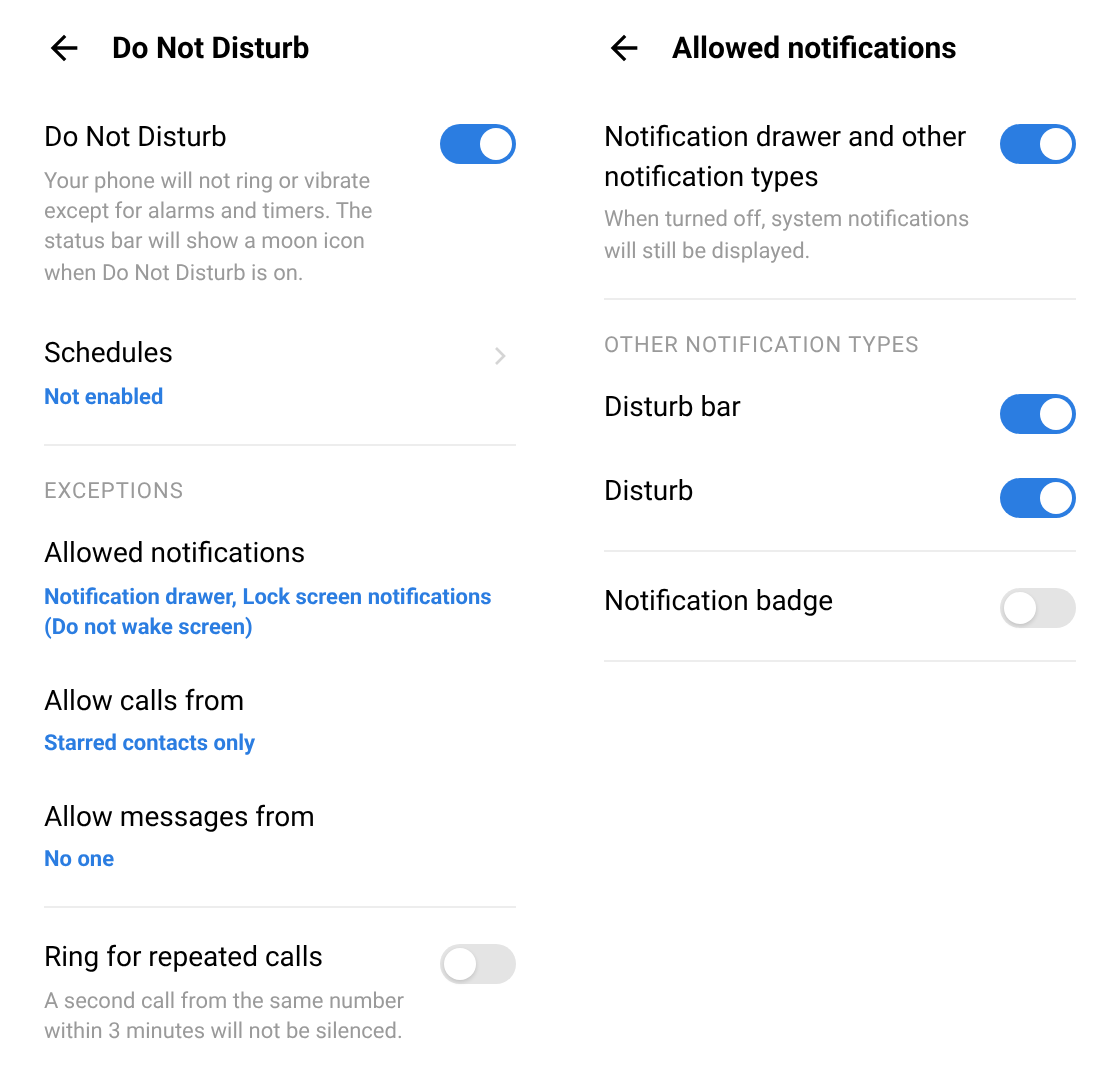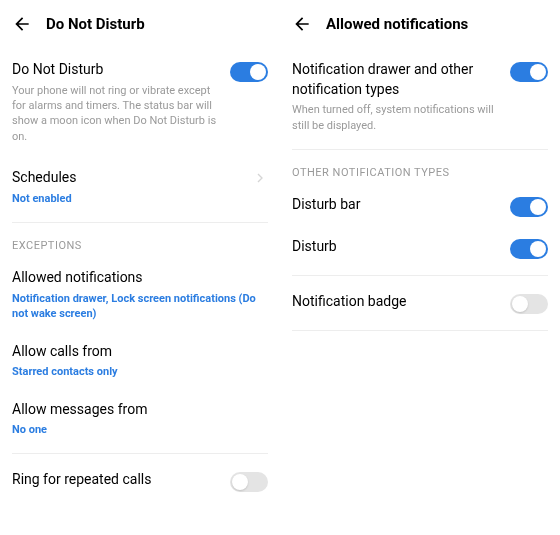--- a/index.html
+++ b/index.html
@@ -1,17 +1,17 @@
 <!DOCTYPE html>
 <html><head>
 <meta charset="utf-8">
 <style>
 * { box-sizing: border-box; margin: 0; padding: 0; }
 body { font-family: -apple-system, Roboto, Arial, sans-serif; background: #fff; display: flex; width: 560px; height: 535px; overflow: hidden; }
-.panel { width: 280px; padding: 0 8px; }
+.panel { width: 280px; padding: 0 18px; }
 .header { display: flex; align-items: center; padding: 14px 4px 16px 4px; }
 .back-icon { width: 20px; height: 20px; margin-right: 14px; cursor: pointer; }
 .title { font-size: 15px; font-weight: 700; color: #000; }
 .row { padding: 10px 4px; position: relative; }
 .row-flex { display: flex; justify-content: space-between; align-items: flex-start; }
 .row-left { flex: 1; padding-right: 10px; }
 .label { font-size: 14px; color: #000; line-height: 1.4; }
 .desc { font-size: 11px; color: #9a9a9a; margin-top: 3px; line-height: 1.4; }
 .link { font-size: 11px; color: #2b7de1; margin-top: 3px; line-height: 1.4; font-weight: bold; }
 .sect { font-size: 11px; color: #9a9a9a; letter-spacing: 0.5px; padding: 10px 4px 6px 4px; }
@@ -74,20 +74,21 @@
   <div class="row">
     <div class="label">Allow messages from</div>
     <div class="link">No one</div>
   </div>
 
   <div class="divider"></div>
 
   <div class="row row-flex">
     <div class="row-left">
       <div class="label">Ring for repeated calls</div>
+      <div class="desc">A second call from the same number within 3 minutes will not be silenced.</div>
     </div>
     <div class="toggle off">
         <div class="knob"></div>
       </div>
   </div>
 
   <div class="row row-flex">
     
     
   </div>

